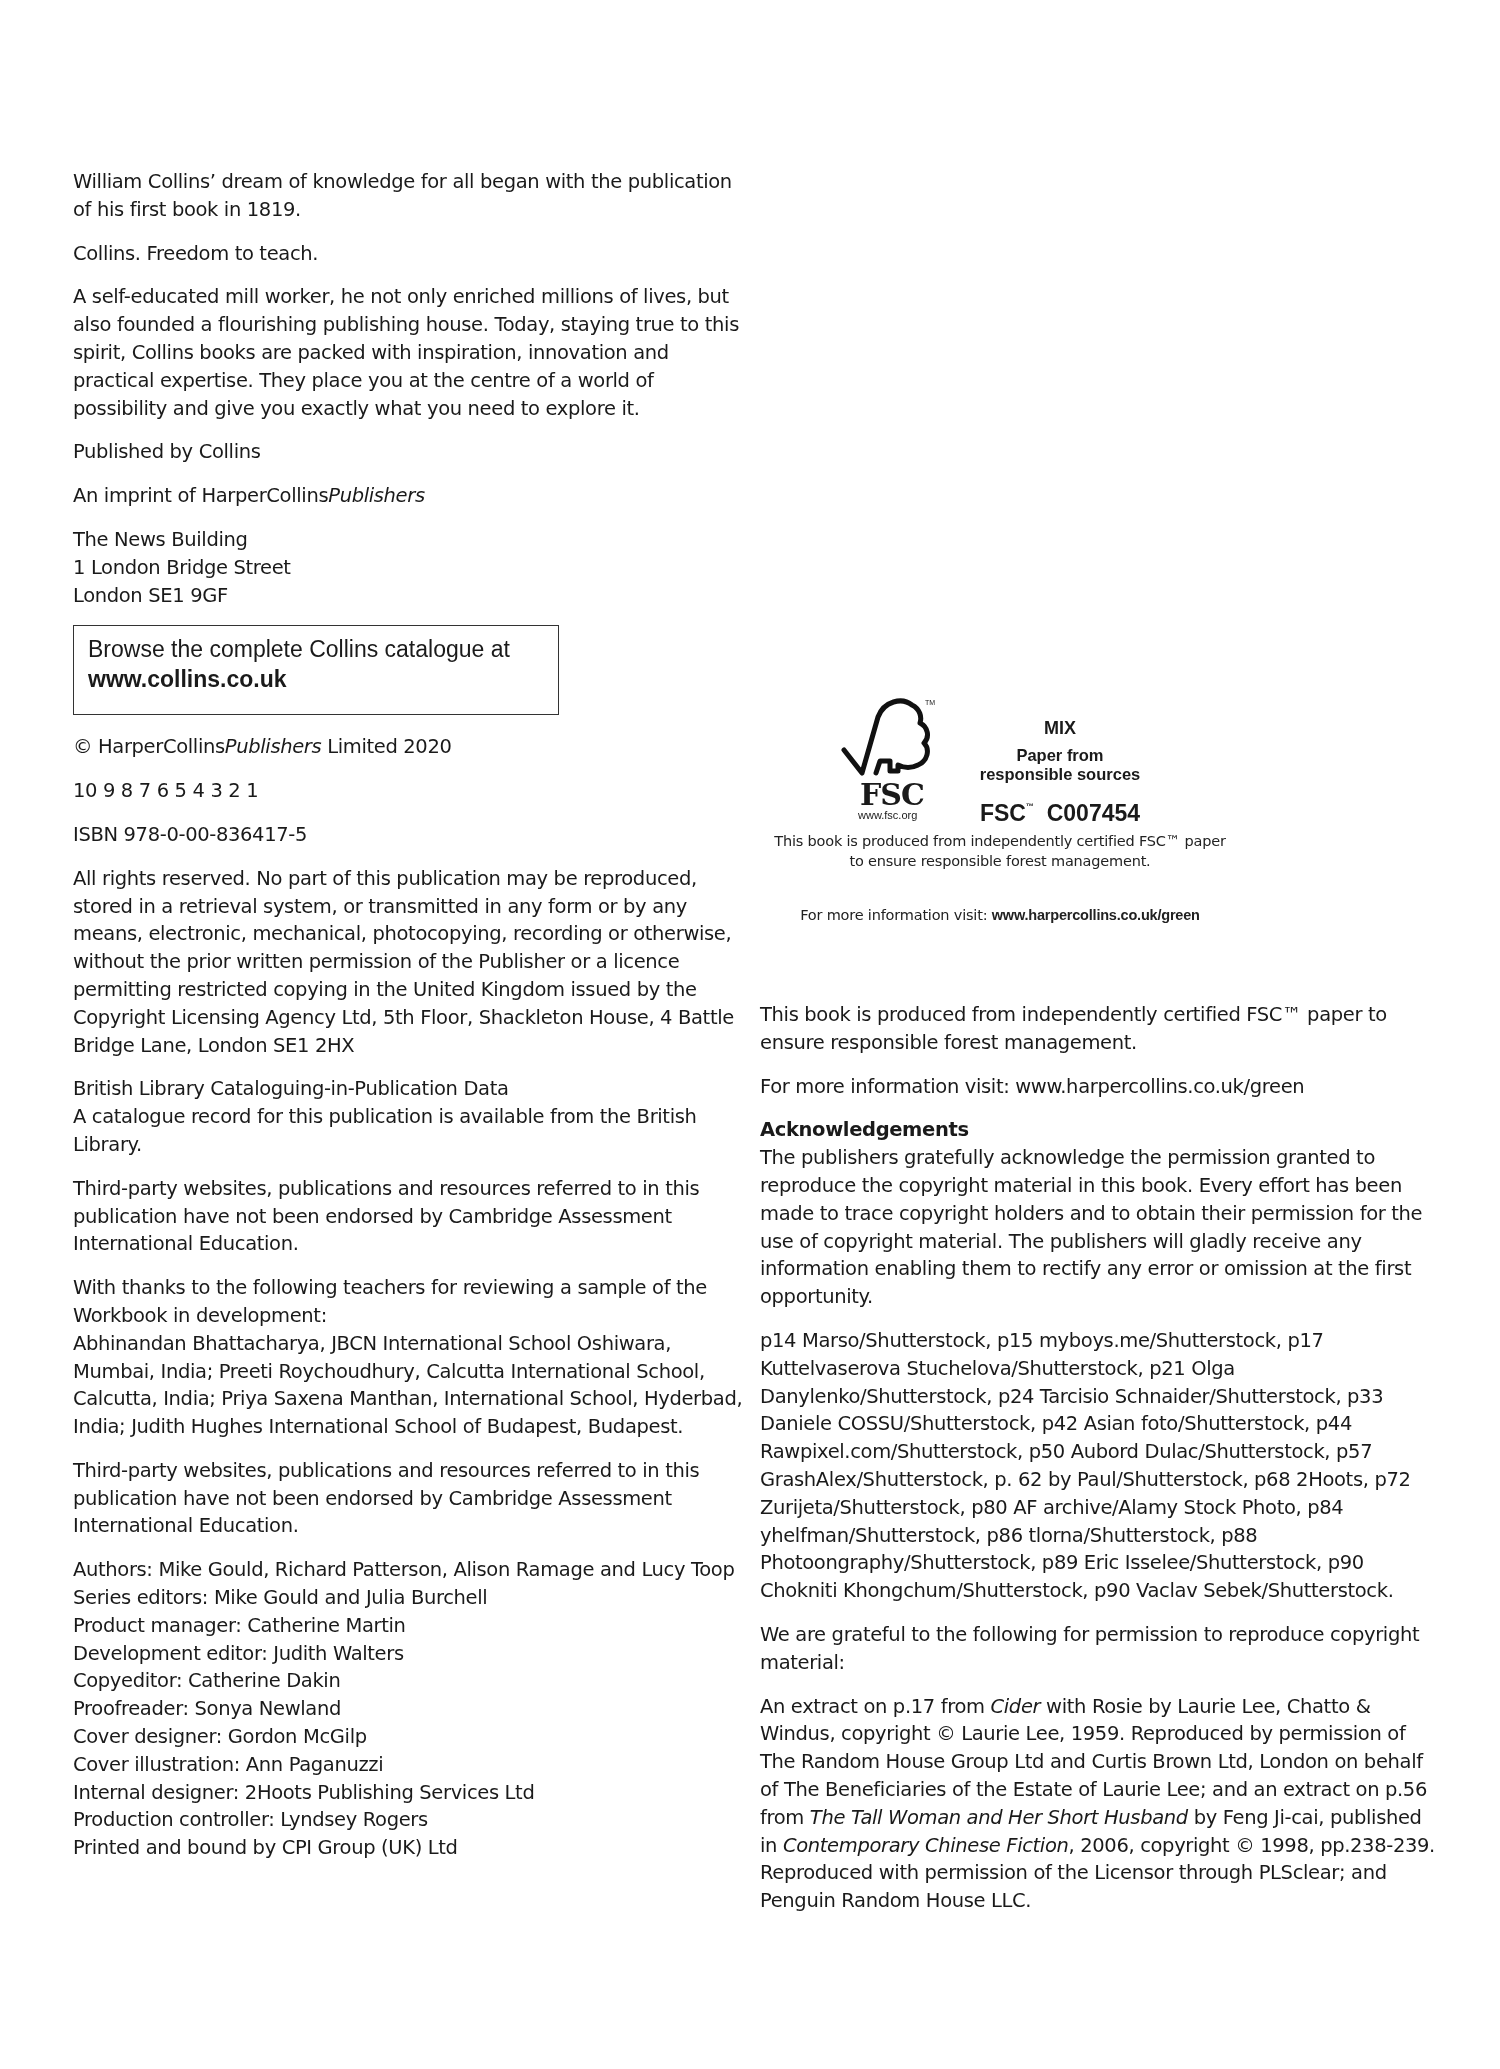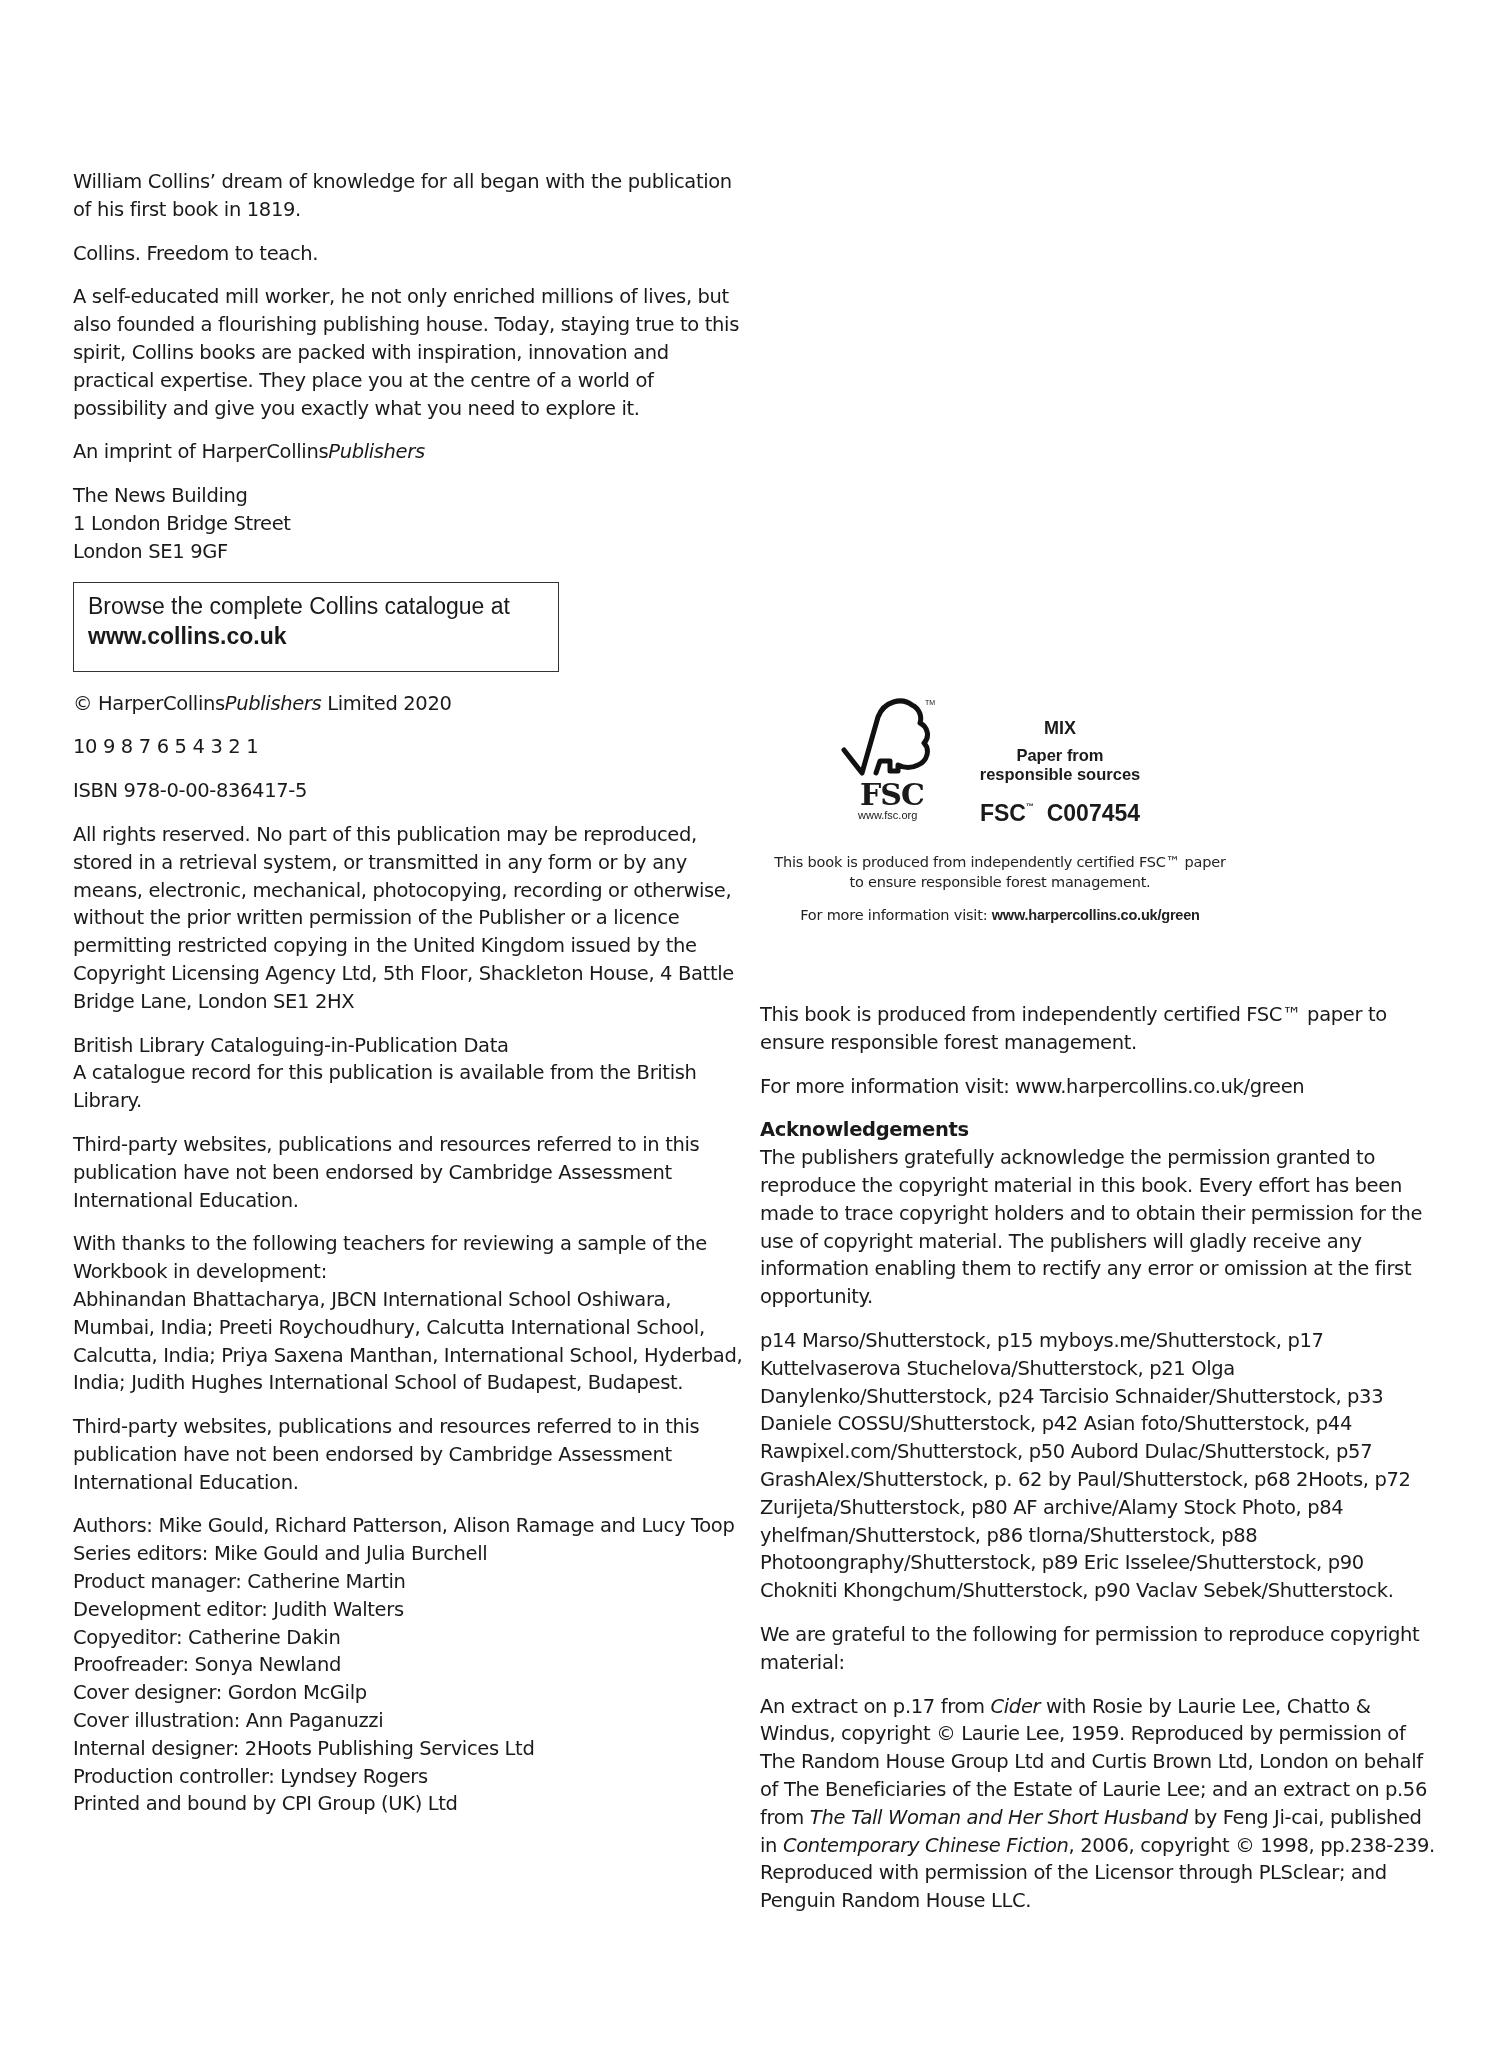--- a/index.html
+++ b/index.html
@@ -41,31 +41,32 @@
   }
   #fsc .mix { font-size: 18px; line-height: 30px; }
   #fsc .paper { font-size: 16.5px; line-height: 19px; margin-top: 3px; }
   #fsc .code { font-size: 23px; line-height: 30px; margin-top: 8px; }
   #fsc .code sup { font-size: 8px; vertical-align: 12px; }
 
   .small-note {
     position: absolute; left: 740px; width: 520px; text-align: center;
     font-size: 14.5px; line-height: 20px; letter-spacing: -0.2px; color: #222;
   }
-  #note1 { top: 852px; }
+  #note1 { top: 831px; }
   #note2 { top: 905px; }
   #note2 .url { font-family: "Liberation Sans", sans-serif; font-weight: bold; }
 </style>
 </head>
 <body>
 
 <div id="left" class="col">
   <p>William Collins’ dream of knowledge for all began with the publication of his first book in 1819.</p>
   <p>Collins. Freedom to teach.</p>
   <p>A self-educated mill worker, he not only enriched millions of lives, but also founded a flourishing publishing house. Today, staying true to this spirit, Collins books are packed with inspiration, innovation and practical expertise. They place you at the centre of a world of possibility and give you exactly what you need to explore it.</p>
+  <p>Published by Collins</p>
   <p><span>An imprint of HarperCollins</span><i>Publishers</i></p>
   <p>
     <span>The News Building</span><br>
     <span>1 London Bridge Street</span><br>
     <span>London SE1 9GF</span>
   </p>
   <div class="box">
     <span>Browse the complete Collins catalogue at</span><br>
     <span class="url">www.collins.co.uk</span>
   </div>

